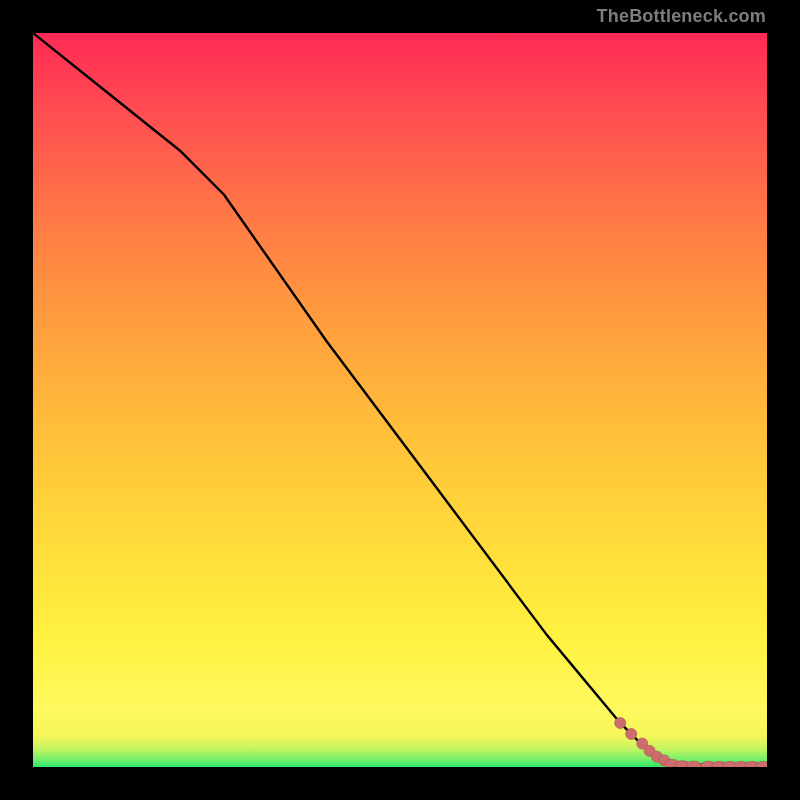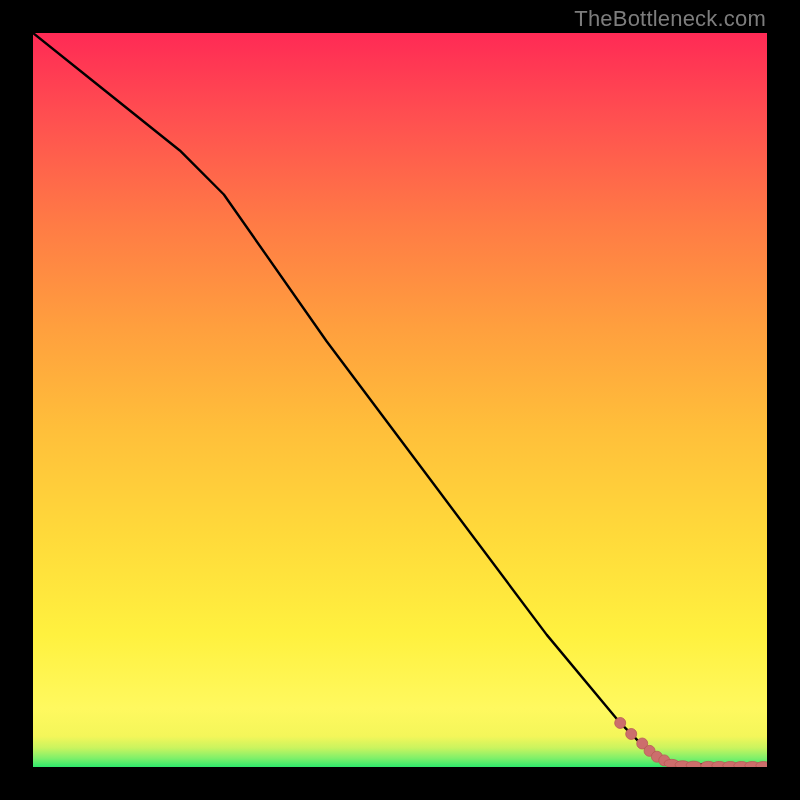--- a/index.html
+++ b/index.html
@@ -43,22 +43,22 @@
         #ff7b45 74%,
         #ff5150 88%,
         #ff2a55 100%
       );
   }
   .attribution {
     position: absolute;
     top: 6px;
     right: 34px;
     color: #7d7d7d;
-    font-size: 22px;
-    font-weight: 400;
+    font-size: 18px;
+    font-weight: 700;
     letter-spacing: 0.2px;
   }
   svg.overlay {
     position: absolute;
     inset: 0;
   }
 </style>
 </head>
 <body>
 

